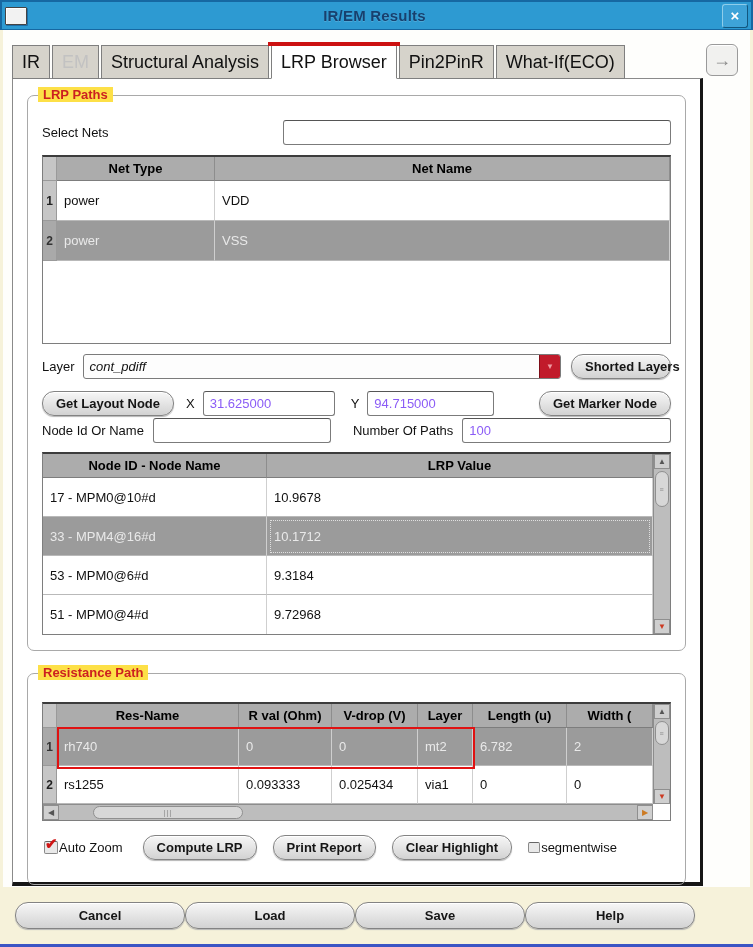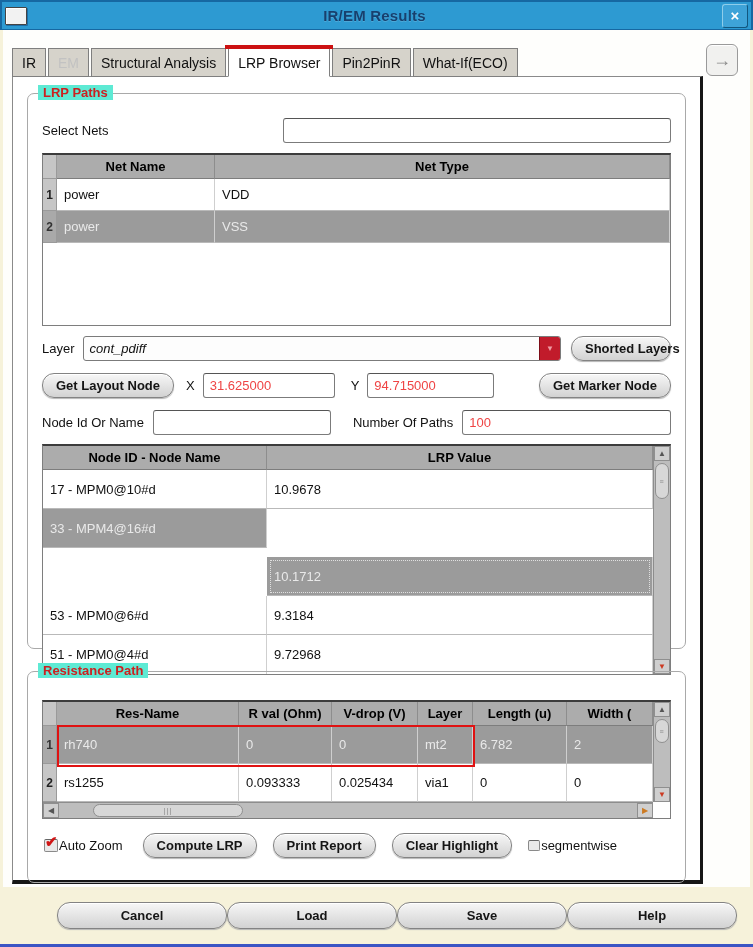--- a/index.html
+++ b/index.html
@@ -49,21 +49,21 @@
   .content {
     flex:1 1 auto; background:#fefefc; margin:0 3px;
     padding-top:10px; overflow:hidden;
   }
   .tabs-row { display:flex; align-items:flex-end; padding:4px 8px 0 9px; }
   .tab {
     background:#d6d3cb;
     border:1px solid #7f7f7f;
     padding:6px 9px 5px 9px;
     margin-right:2px;
-    font-size:14px; color:#111;
+    font-size:18px; color:#111;
     cursor:pointer; position:relative; bottom:-1px;
   }
   .tab.disabled { color:#c2c2c2; }
   .tab.active {
     background:#fff; font-weight:normal;
     border-bottom-color:#fff; z-index:2;
   }
   .tab.active::before {
     content:""; position:absolute; top:-4px; left:-4px; right:-4px;
     height:4px; background:#cc1111;
@@ -87,33 +87,33 @@
     height:808px;
   }
   
   .groupbox {
     position:relative;
     border:1px solid #a9a9a9; border-radius:7px;
     padding:16px 14px 10px 14px;
   }
   .groupbox .legend {
     position:absolute; top:-9px; left:10px;
-    background:#5eead4; padding:0 5px;
+    background:#fde047; padding:0 5px;
     color:#cc2020; font-weight:bold; font-size:13px;
   }
   .gb-lrp { height:556px; margin-top:6px; }
   .gb-res { height:212px; margin-top:22px; }
   
   .row { display:flex; align-items:center; }
   .lbl { font-size:13px; color:#111; white-space:nowrap; }
   .tf {
     height:25px; background:#fff;
     border:1px solid #7b7b7b; border-top-color:#555;
     border-radius:3px; padding:3px 6px;
-    font-family:"Liberation Sans",sans-serif; font-size:13px; color:#ef4444;
+    font-family:"Liberation Sans",sans-serif; font-size:13px; color:#8b5cf6;
   }
   .pill {
     background:linear-gradient(#f7f7f7,#d2d2d2);
     border:1px solid #838383; border-radius:12px;
     box-shadow:inset 0 1px 0 #fff, 0 1px 1px #b5b5b5;
     padding:4px 13px; font-size:13px; font-weight:bold; color:#151515;
     white-space:nowrap; cursor:pointer;
     font-family:"Liberation Sans",sans-serif;
   }
   
@@ -147,21 +147,21 @@
     font-size:12px; font-weight:bold; color:#222;
     display:flex; align-items:center; justify-content:center;
   }
   .cell {
     padding:0 7px; font-size:13px; color:#111;
     border-right:1px solid #cfcfcf; border-bottom:1px solid #b9b9b9;
     display:flex; align-items:center; white-space:nowrap; overflow:hidden;
   }
   .sel { background:#9b9b9b !important; color:#e9e9e9 !important; }
   .sel-gut { background:#a9a9a9 !important; color:#333; }
-  .focus-cell { outline:1px dotted #e0e0e0; outline-offset:-4px;margin-top:48px; }
+  .focus-cell { outline:1px dotted #e0e0e0; outline-offset:-4px; }
   .filler { grid-column:1/-1; background:#fff; }
   
   .vscroll {
     display:flex; flex-direction:column;
     background:#bdbdbd; border-left:1px solid #8d8d8d;
   }
   .sb-btn {
     height:15px; background:#cfcfcf; border:1px solid #8f8f8f;
     display:flex; align-items:center; justify-content:center;
     font-size:8px; color:#555; cursor:pointer;
@@ -186,21 +186,21 @@
   .hs-btn.warn { color:#cc7a22; }
   .hs-track { flex:1; display:flex; align-items:stretch; }
   .hs-thumb {
     width:150px; margin:1px 0 1px 34px; background:#d7d7d7;
     border:1px solid #8f8f8f; border-radius:7px;
     display:flex; align-items:center; justify-content:center;
     font-size:8px; color:#8b8b8b; letter-spacing:1px; cursor:grab;
   }
   
   .net-table { grid-template-columns:14px 158px 1fr; margin-top:10px; }
-  .net-table .cell { height:32px; }
+  .net-table .cell { height:40px; }
   .node-table { grid-template-columns:224px 1fr 17px; margin-top:9px; }
   .node-table .cell { height:39px; }
   .node-vscroll { grid-row:1 / span 5; grid-column:3; }
   .res-table { grid-template-columns:14px 182px 93px 86px 55px 94px 1fr 17px; margin-top:12px; }
   .res-table .cell { height:38px; }
   .res-vscroll { grid-row:1 / span 3; grid-column:8; }
   .red-box {
     position:absolute; left:14px; top:23px; width:418px; height:42px;
     border:2px solid #e01212; pointer-events:none; z-index:3;
   }
@@ -212,21 +212,21 @@
   }
   .chk .mark {
     position:absolute; left:0px; top:-7px;
     color:#d01515; font-size:15px; font-weight:bold;
   }
   
   .res-controls { display:flex; align-items:center; margin-top:14px; padding-left:2px; }
   .res-controls .lbl { margin-left:1px; }
   .footer {
     flex:0 0 57px; display:flex; align-items:center;
-    justify-content:flex-end; padding:8px 16px 8px 15px;
+    justify-content:flex-start; padding:8px 16px 8px 15px;
   }
   .big-pill { width:170px; text-align:center; padding:5px 0; border-radius:13px; }
 </style>
 </head>
 <body>
 
 <div class="frame">
 
   <div class="titlebar">
     <div class="menu-btn"></div>
@@ -252,22 +252,22 @@
       <div class="groupbox gb-lrp">
         <div class="legend">LRP Paths</div>
 
         <div class="row" style="margin-top:8px;">
           <span class="lbl">Select Nets</span>
           <input class="tf" style="margin-left: auto; width: 388px;" value="">
         </div>
 
         <div class="grid-table net-table">
           <div class="th gut"></div>
+          <div class="th">Net Type</div>
           <div class="th">Net Name</div>
-          <div class="th">Net Type</div>
 
           <div class="gut">1</div>
           <div class="cell">power</div>
           <div class="cell">VDD</div>
 
           <div class="gut sel-gut">2</div>
           <div class="cell sel">power</div>
           <div class="cell sel">VSS</div>
 
           <div class="filler" style="height:82px;"></div>
@@ -284,21 +284,21 @@
 
         <div class="row" style="margin-top:12px; gap:8px;">
           <button class="pill">Get Layout Node</button>
           <span class="lbl" style="margin-left:4px;">X</span>
           <input class="tf" style="width: 132px;" value="31.625000">
           <span class="lbl" style="margin-left:8px;">Y</span>
           <input class="tf" style="width: 127px;" value="94.715000">
           <button class="pill" style="margin-left:auto;">Get Marker Node</button>
         </div>
 
-        <div class="row" style="margin-top:12px;">
+        <div class="row" style="margin-top:2px;">
           <span class="lbl">Node Id Or Name</span>
           <input class="tf" style="width: 178px; margin-left: 9px;" value="">
           <span class="lbl" style="margin-left:22px;">Number Of Paths</span>
           <input class="tf" style="flex: 1 1 0%; margin-left: 9px;" value="100">
         </div>
 
         <div class="grid-table node-table">
           <div class="th">Node ID - Node Name</div>
           <div class="th">LRP Value</div>
           <div class="vscroll node-vscroll">

